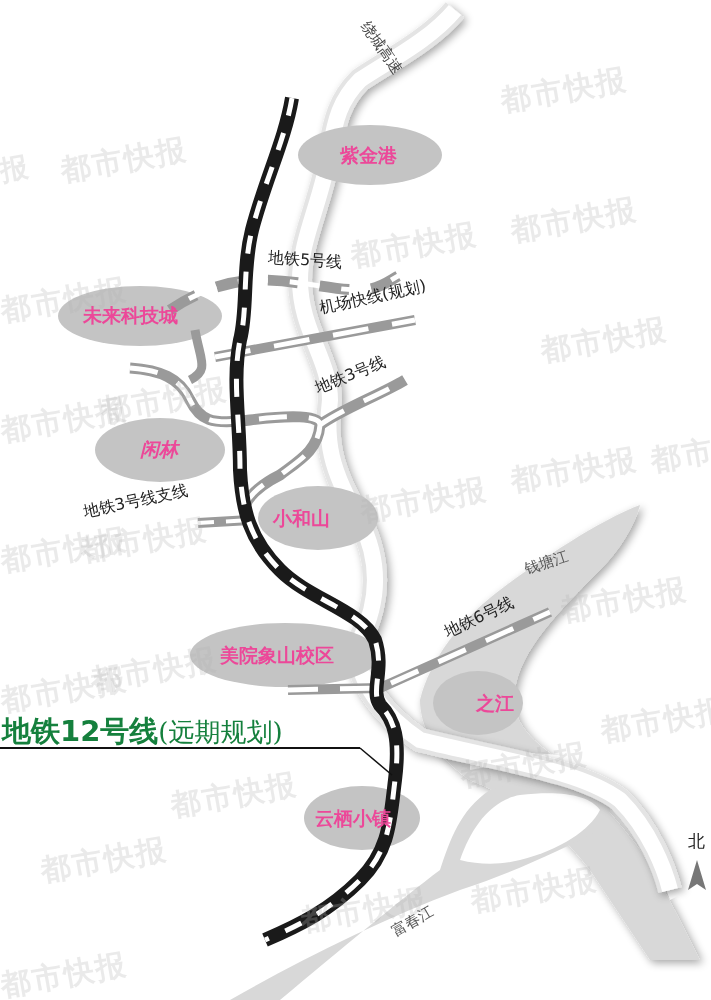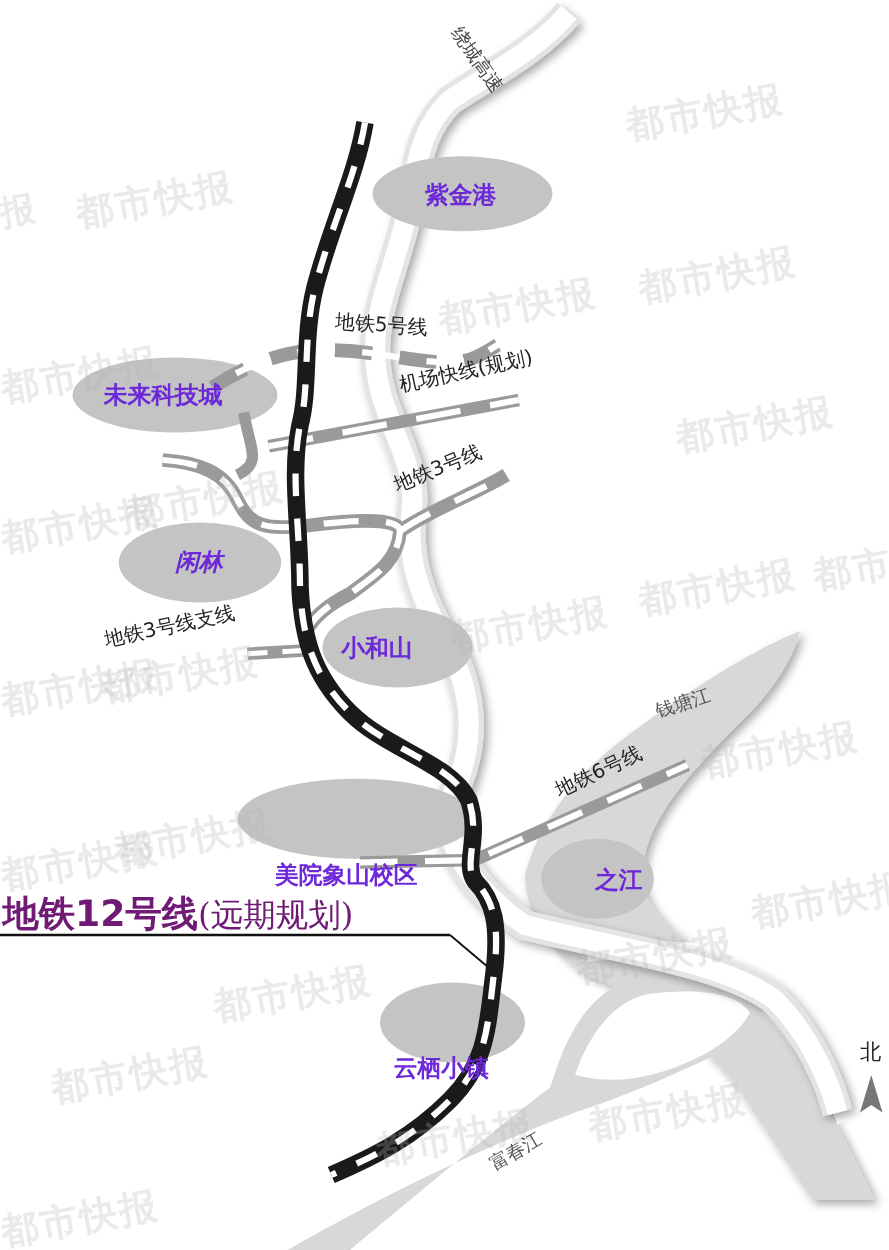--- a/index.html
+++ b/index.html
@@ -1,25 +1,25 @@
 <!DOCTYPE html>
 <html><head>
 <meta charset="utf-8">
 <style>
   html, body { margin: 0; padding: 0; background: #ffffff; }
   body { width: 711px; height: 1000px; overflow: hidden; position: relative;
          font-family: "DejaVu Sans", "Liberation Sans", sans-serif; }
   #map { position: absolute; left: 0; top: 0; width: 711px; height: 1000px; }
   .lbl { position: absolute; white-space: nowrap; color: #222; }
-  .place { font-weight: bold; color: #6d28d9; font-size: 19px; }
+  .place { font-weight: bold; color: #ec4899; font-size: 19px; }
   .line-lbl { font-size: 16px; color: #222; }
   .river-lbl { font-size: 15px; color: #555; }
   .wm { position: absolute; font-size: 30px; font-weight: bold; color: rgba(180,180,180,0.28);
         white-space: nowrap; transform: rotate(-10deg); pointer-events: none; letter-spacing: 2px; }
-  .title { position: absolute; left: 2px; top: 712px; font-size: 29px; font-weight: bold; color: #701a75; white-space: nowrap; }
+  .title { position: absolute; left: 2px; top: 712px; font-size: 29px; font-weight: bold; color: #15803d; white-space: nowrap; }
   .title .sub { font-family: "DejaVu Serif", "Liberation Serif", serif; font-weight: normal; font-size: 26px; }
   .north { position: absolute; left: 688px; top: 830px; font-size: 17px; color: #222; }
 </style>
 </head>
 <body>
 
 <svg id="map" viewBox="0 0 711 1000" xmlns="http://www.w3.org/2000/svg">
   <defs>
     <filter id="sh" x="-10%" y="-10%" width="120%" height="120%">
       <feGaussianBlur in="SourceAlpha" stdDeviation="4"></feGaussianBlur>
@@ -129,23 +129,23 @@
 <div class="wm" style="left:170px;top:775px;">都市快报</div>
 <div class="wm" style="left:40px;top:840px;">都市快报</div>
 <div class="wm" style="left:470px;top:870px;">都市快报</div>
 <div class="wm" style="left:300px;top:890px;">都市快报</div>
 <div class="wm" style="left:0px;top:955px;">都市快报</div>
 
 <div class="lbl place" style="left:340px;top:143px;">紫金港</div>
 <div class="lbl place" style="left:83px;top:303px;">未来科技城</div>
 <div class="lbl place" style="left:140px;top:437px;font-style:italic;">闲林</div>
 <div class="lbl place" style="left:273px;top:506px;">小和山</div>
-<div class="lbl place" style="left:220px;top:643px;margin-top:44px;">美院象山校区</div>
+<div class="lbl place" style="left:220px;top:643px;">美院象山校区</div>
 <div class="lbl place" style="left:476px;top:691px;">之江</div>
-<div class="lbl place" style="left:315px;top:806px;margin-top:36px;">云栖小镇</div>
+<div class="lbl place" style="left:315px;top:806px;">云栖小镇</div>
 
 <div class="lbl line-lbl" style="left:268px;top:250px;transform:rotate(4deg);">地铁5号线</div>
 <div class="lbl line-lbl" style="left:322px;top:298px;transform:rotate(-12deg);transform-origin:left bottom;">机场快线(规划)</div>
 <div class="lbl line-lbl" style="left:320px;top:378px;transform:rotate(-22deg);transform-origin:left bottom;">地铁3号线</div>
 <div class="lbl line-lbl" style="left:86px;top:502px;transform:rotate(-12deg);transform-origin:left bottom;">地铁3号线支线</div>
 <div class="lbl line-lbl" style="left:450px;top:622px;transform:rotate(-25deg);transform-origin:left bottom;">地铁6号线</div>
 
 <div class="lbl river-lbl" style="left:372px;top:18px;transform:rotate(55deg);transform-origin:left top;color:#444;">绕城高速</div>
 <div class="lbl river-lbl" style="left:528px;top:560px;transform:rotate(-18deg);transform-origin:left bottom;">钱塘江</div>
 <div class="lbl river-lbl" style="left:398px;top:922px;transform:rotate(-30deg);transform-origin:left bottom;">富春江</div>

